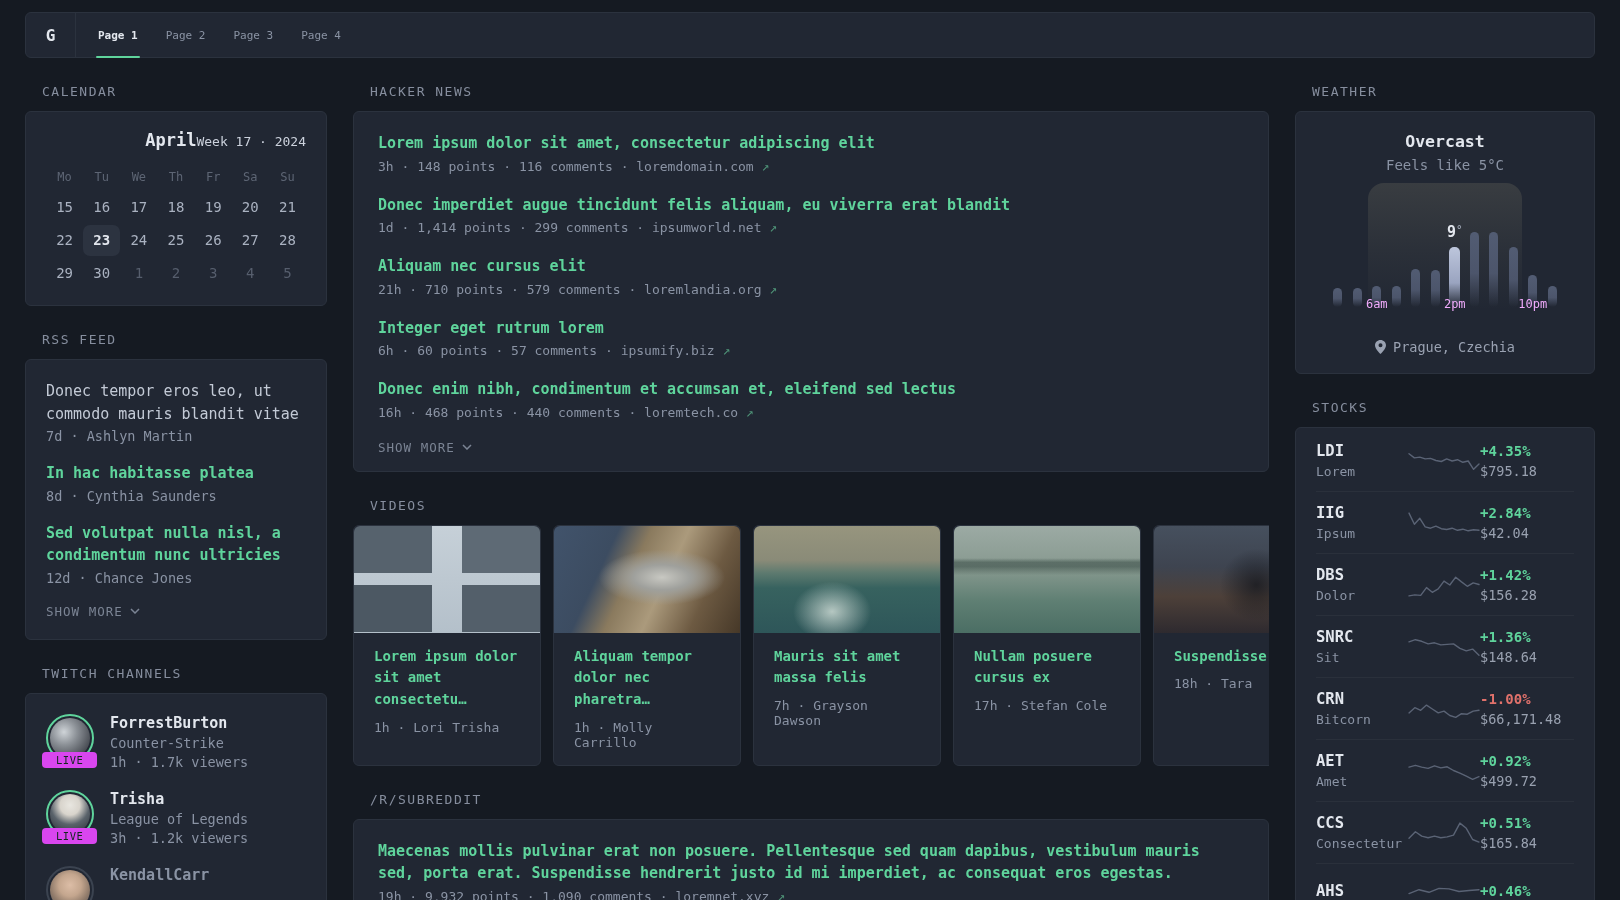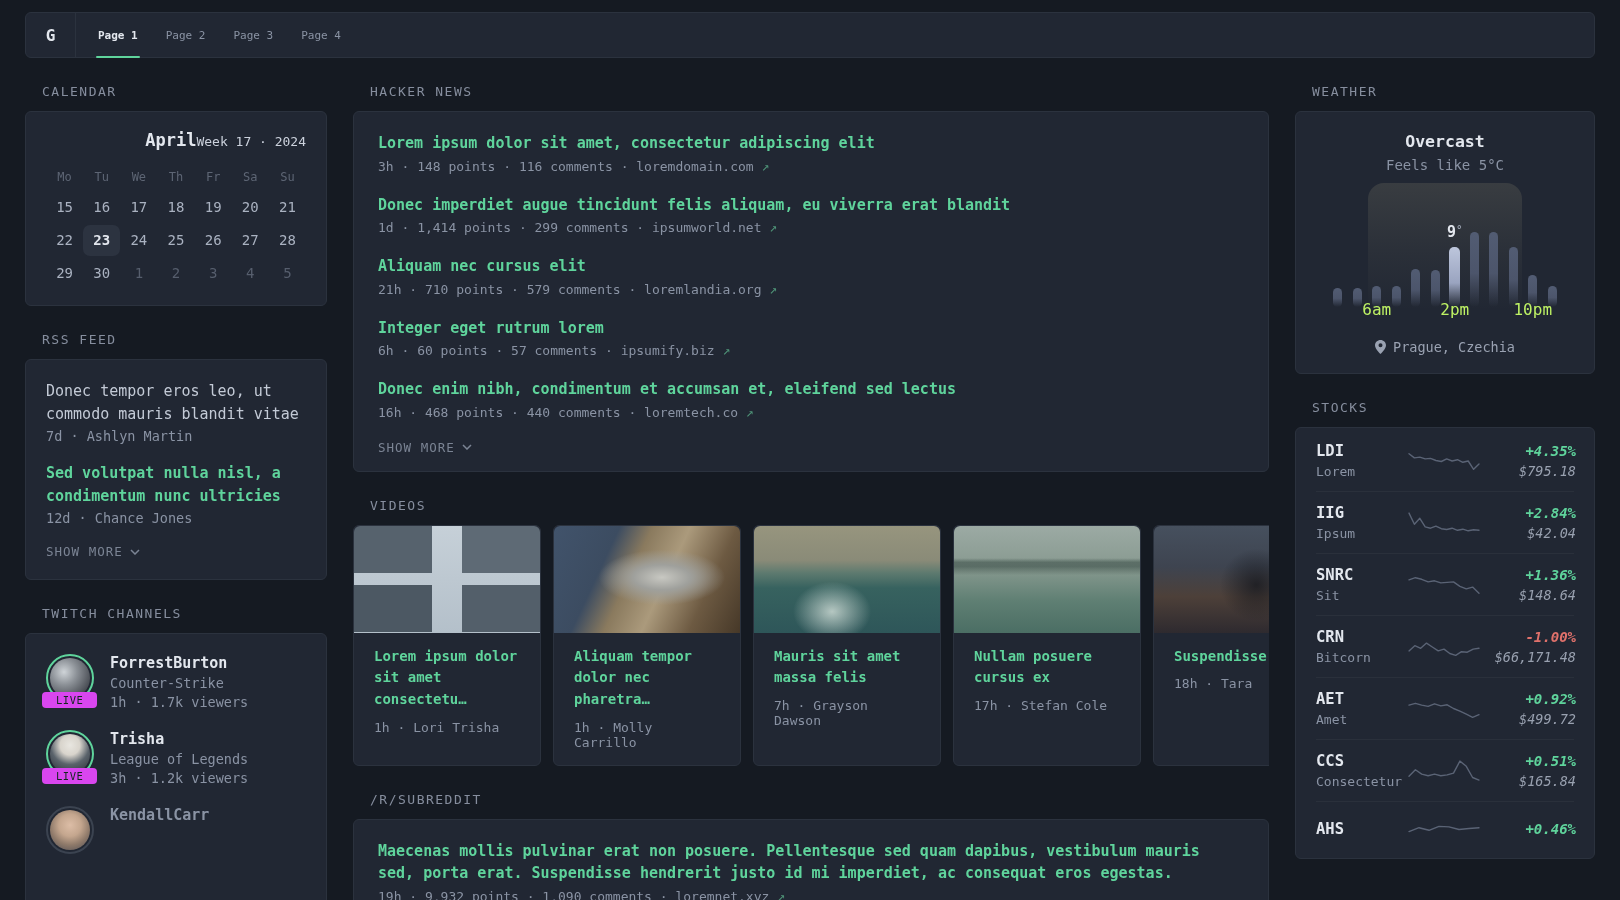--- a/index.html
+++ b/index.html
@@ -116,34 +116,34 @@
   .wx-feels{color:var(--grey);font-size:14px;margin-top:6px;}
   .wx-chart{position:relative;height:140px;margin:14px 6px 2px;}
   .wx-day-rect{position:absolute;left:calc(16.6% + 1px);width:calc(66.8% - 2px);top:-4px;bottom:16px;
     border-radius:16px;
     background:linear-gradient(180deg,rgba(216,205,158,.13) 0%,rgba(216,205,158,.05) 55%,rgba(216,205,158,0) 100%);}
   .wx-cols{position:absolute;inset:0;display:flex;}
   .wx-col{position:relative;flex:1;display:flex;flex-direction:column;justify-content:flex-end;align-items:center;}
   .wx-bar{width:9px;border-radius:5px;margin-bottom:20px;
     background:linear-gradient(180deg,#525c73 0%,#4c556b 55%,rgba(76,85,107,0) 100%);}
   .wx-col.hl .wx-bar{width:11px;background:linear-gradient(180deg,#bdc6dc 0%,#9aa4c0 60%,rgba(154,164,192,0) 100%);}
-  .wx-xlabel{position:absolute;bottom:8px;color:#bef264;font-size:16px;white-space:nowrap;}
+  .wx-xlabel{position:absolute;bottom:16px;color:#f0abfc;font-size:12px;white-space:nowrap;}
   .wx-temp{position:absolute;color:var(--white);font-size:15px;font-weight:bold;}
   .wx-temp .deg{color:#9aa2b0;font-size:11px;vertical-align:top;}
   .wx-loc{display:flex;align-items:center;justify-content:center;gap:7px;color:#9aa2b2;font-size:13.5px;margin-top:12px;}
   
   .stocks{padding:2px 20px;}
   .stk-row{display:grid;grid-template-columns:92px 1fr 96px;align-items:center;
     padding:12px 0;border-top:1px solid #2a3award;}
   .stk-row{border-top:1px solid #2a303b;}
   .stk-row:first-child{border-top:none;}
   .stk-sym{color:var(--white);font-size:15.5px;font-weight:bold;}
   .stk-name{color:var(--grey);font-size:13px;margin-top:4px;}
   .stk-spark{justify-self:center;}
-  .stk-right{text-align:right;font-style:italic;}
+  .stk-right{text-align:left;}
   .stk-chg{font-size:14px;font-weight:bold;color:var(--accent);}
   .stk-chg.down{color:var(--neg);}
   .stk-price{color:#99a1b0;font-size:13.5px;margin-top:4px;}
 </style>
 </head>
 <body>
 
 <div class="page">
 
   <div class="navbar">
@@ -200,20 +200,24 @@
       </div>
 
       <div class="section">
         <h2 class="sec-header">RSS FEED</h2>
         <div class="card rss" id="rss-card">
             <div class="rss-item">
               <div class="rss-title muted">Donec tempor eros leo, ut commodo mauris blandit vitae</div>
               <div class="rss-meta">7d · Ashlyn Martin</div>
             </div>
             <div class="rss-item">
+              <div class="rss-title">In hac habitasse platea</div>
+              <div class="rss-meta">8d · Cynthia Saunders</div>
+            </div>
+            <div class="rss-item">
               <div class="rss-title">Sed volutpat nulla nisl, a condimentum nunc ultricies</div>
               <div class="rss-meta">12d · Chance Jones</div>
             </div>
             <div class="show-more">SHOW MORE <svg width="10" height="6" viewBox="0 0 10 6">
                 <polyline points="1,1 5,5 9,1" fill="none" stroke-width="1.5" stroke="#7b8494"></polyline>
               </svg></div>
           </div>
       </div>
 
       <div class="section">
@@ -407,20 +411,33 @@
               <svg width="72" height="30" class="stk-spark">
                 <polyline points="1.0,5.1 6.4,16.3 11.8,10.3 17.2,18.9 22.5,20.2 27.9,18.1 33.3,20.7 38.7,21.5 44.1,20.2 49.5,22.3 54.8,21.2 60.2,22.8 65.6,21.8 71.0,22.3" fill="none" stroke="#5a6375" stroke-width="1.4" stroke-linejoin="round" stroke-linecap="round"></polyline>
               </svg>
               <div class="stk-right">
                 <div class="stk-chg">+2.84%</div>
                 <div class="stk-price">$42.04</div>
               </div>
             </div>
             <div class="stk-row">
               <div>
+                <div class="stk-sym">DBS</div>
+                <div class="stk-name">Dolor</div>
+              </div>
+              <svg width="72" height="30" class="stk-spark">
+                <polyline points="1.0,25.9 6.8,24.9 12.7,25.4 18.5,17.6 24.3,22.3 30.2,18.9 36.0,11.1 41.8,15.0 47.7,7.2 53.5,11.9 59.3,16.3 65.2,12.9 71.0,14.5" fill="none" stroke="#5a6375" stroke-width="1.4" stroke-linejoin="round" stroke-linecap="round"></polyline>
+              </svg>
+              <div class="stk-right">
+                <div class="stk-chg">+1.42%</div>
+                <div class="stk-price">$156.28</div>
+              </div>
+            </div>
+            <div class="stk-row">
+              <div>
                 <div class="stk-sym">SNRC</div>
                 <div class="stk-name">Sit</div>
               </div>
               <svg width="72" height="30" class="stk-spark">
                 <polyline points="1.0,9.8 7.4,7.7 13.7,9.3 20.1,11.9 26.5,10.8 32.8,12.9 39.2,12.4 45.5,11.9 51.9,16.3 58.3,18.9 64.6,17.1 71.0,23.3" fill="none" stroke="#5a6375" stroke-width="1.4" stroke-linejoin="round" stroke-linecap="round"></polyline>
               </svg>
               <div class="stk-right">
                 <div class="stk-chg">+1.36%</div>
                 <div class="stk-price">$148.64</div>
               </div>

